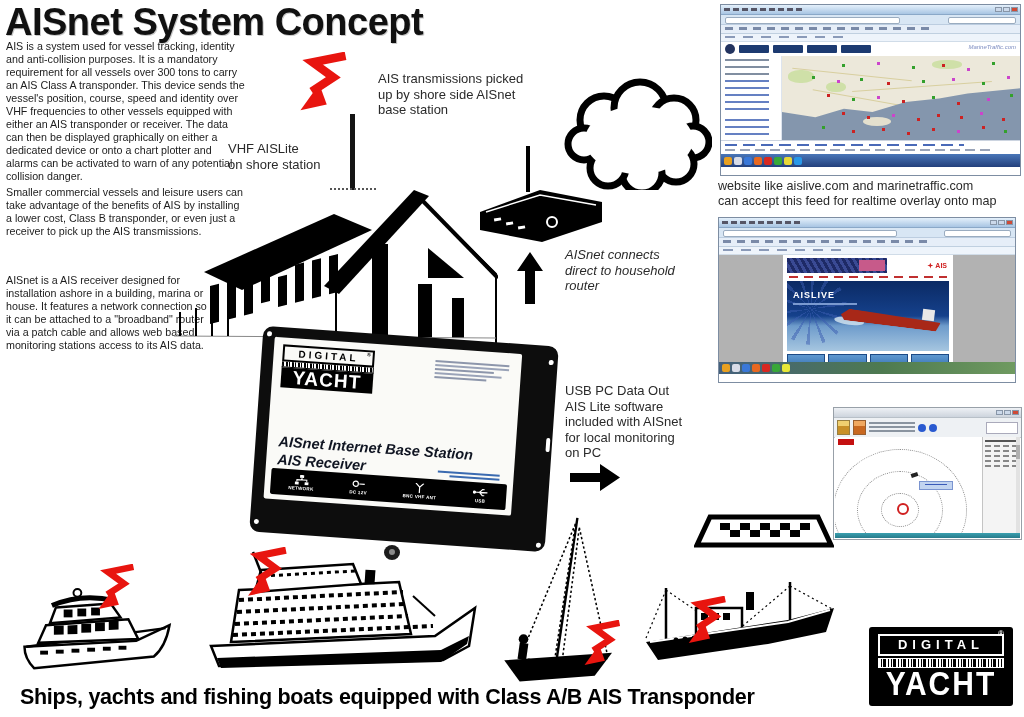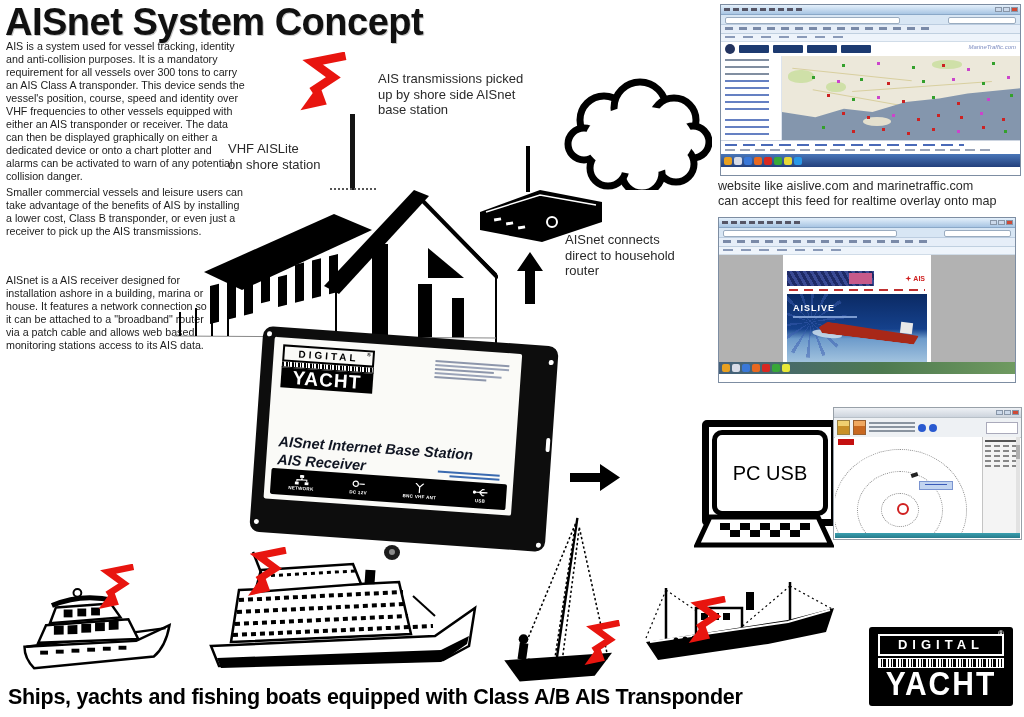--- a/index.html
+++ b/index.html
@@ -4,21 +4,21 @@
 <style>
   html,body{margin:0;padding:0;background:#888;}
   #canvas{position:relative;width:1024px;height:717px;background:#fff;overflow:hidden;
           font-family:"Liberation Sans",sans-serif;color:#111;margin:0 auto;}
   .abs{position:absolute;}
   .pre{white-space:pre-line;}
   
   .title{left:5px;top:1px;font-size:38px;font-weight:bold;letter-spacing:-0.5px;text-shadow:1px 1px 0 #c9c9c9;}
   .para{font-size:10.7px;line-height:1.22;color:#1c1c1c;}
   .callout{font-size:13px;line-height:1.2;color:#2a2a2a;}
-  .footer-caption{left:8px;top:685px;font-size:21.5px;font-weight:bold;letter-spacing:-0.3px;color:#000;}
+  .footer-caption{left:20px;top:685px;font-size:21.5px;font-weight:bold;letter-spacing:-0.3px;color:#000;}
   
   .mast{left:350px;top:114px;width:5px;height:76px;background:#141414;}
   .mast-base{left:330px;top:188px;width:46px;height:0;border-top:2px dotted #555;}
   
   .cloud{left:562px;top:78px;width:150px;height:112px;}
   .cloud-text{position:absolute;left:14px;right:14px;top:30px;text-align:center;font-size:11px;line-height:1.18;color:#111;}
   
   .device{left:256px;top:336px;width:296px;height:206px;background:#0d0d0d;border-radius:10px;transform:rotate(4deg);}
   .dev-label{position:absolute;left:12px;top:10px;width:248px;height:162px;background:#fafaf7;border-radius:2px;}
   .screw{position:absolute;width:5px;height:5px;border-radius:50%;background:#fff;}
@@ -87,21 +87,21 @@
       90px 84px #22aaaa,130px 86px #cc2222,170px 84px #cc44cc;}
   .b1-info{position:absolute;left:0;right:0;bottom:13px;height:13px;background:#fff;border-top:1px solid #ccd4e0;position:absolute;}
   .b1-info .tdash{position:absolute;left:4px;top:3px;width:80%;height:2px;background:repeating-linear-gradient(90deg,#4a6ab8 0 12px,transparent 12px 18px);}
   .b1-info .tdash2{position:absolute;left:4px;top:8px;width:90%;height:2px;background:repeating-linear-gradient(90deg,#9aa4b8 0 10px,transparent 10px 15px);}
   .taskbar{position:absolute;left:0;right:0;bottom:0;height:13px;display:flex;align-items:center;gap:2px;padding:0 3px;box-sizing:border-box;}
   .b1-task{background:linear-gradient(#4a76b8,#23407c);}
   .tb-ic{width:8px;height:8px;border-radius:2px;flex:0 0 auto;}
   
   .b2{left:718px;top:217px;width:298px;height:166px;}
   .b2-page{position:relative;height:119px;background:#b2b2b2;overflow:hidden;}
-  .b2-col{position:absolute;left:64px;top:0;bottom:12px;width:148px;background:#fff;padding:16px 4px;box-sizing:border-box;}
+  .b2-col{position:absolute;left:64px;top:0;bottom:12px;width:170px;background:#fff;padding:3px 4px;box-sizing:border-box;}
   .b2-banner{height:15px;display:flex;}
   .b2-banner-left{width:62%;background:repeating-linear-gradient(60deg,#1e2a66 0 3px,#3a4a94 3px 6px);position:relative;}
   .b2-banner-pink{position:absolute;right:2px;top:2px;bottom:2px;width:26%;background:#c75a8a;}
   .b2-banner-right{flex:1;display:flex;align-items:center;justify-content:flex-end;gap:2px;padding-right:2px;}
   .b2-ais{font-size:7px;font-weight:bold;color:#d02020;}
   .b2-star{width:6px;height:6px;background:#d02020;clip-path:polygon(50% 0,62% 38%,100% 50%,62% 62%,50% 100%,38% 62%,0 50%,38% 38%);}
   .b2-menu{height:2px;margin:3px 2px;background:repeating-linear-gradient(90deg,#c03030 0 9px,transparent 9px 15px);}
   .b2-hero{height:70px;position:relative;background:linear-gradient(180deg,#0b2a64 0%,#15418c 50%,#6d9bcb 64%,#a6c6e0 100%);overflow:hidden;}
   .b2-rays{position:absolute;left:-12px;top:-8px;width:72px;height:72px;border-radius:50%;opacity:.5;
            background:repeating-conic-gradient(#3a5cb0 0 6deg,transparent 6deg 26deg);}
@@ -160,23 +160,28 @@
   </svg>
 
   <div class="abs mast"></div>
   <div class="abs mast-base"></div>
 
   <div class="abs callout pre" style="left:378px;top:71px;width:210px;">AIS transmissions picked
 up by shore side AISnet
 base station</div>
   <div class="abs callout pre" style="left:228px;top:141px;width:130px;">VHF AISLite
 on shore station</div>
-  <div class="abs callout pre" style="left:565px;top:232px;width:150px;">AISnet connects
+  <div class="abs callout pre" style="left:565px;top:247px;width:150px;font-style:italic;">AISnet connects
 direct to household
 router</div>
+  <div class="abs callout pre" style="left:565px;top:383px;width:155px;">USB PC Data Out
+AIS Lite software
+included with AISnet
+for local monitoring
+on PC</div>
   <div class="abs callout pre" style="left:718px;top:179px;width:312px;font-size:12.6px;">website like aislive.com and marinetraffic.com
 can accept this feed for realtime overlay onto map</div>
 
   <div class="abs cloud">
     <svg width="150" height="112" viewBox="0 0 150 112">
       <g stroke="#000" stroke-width="7" fill="#fff">
         <circle cx="42" cy="42" r="24"></circle>
           <circle cx="78" cy="30" r="26"></circle>
           <circle cx="112" cy="42" r="22"></circle>
         <circle cx="131" cy="64" r="16"></circle>
@@ -301,25 +306,20 @@
     </div>
   </div>
   <div class="abs bnc">
       <i></i>
     </div>
 
   <svg class="abs" style="left:570px;top:464px;" width="50" height="27" viewBox="0 0 50 27">
     <polygon points="0,9 30,9 30,0 50,13.5 30,27 30,18 0,18" fill="#000"></polygon>
   </svg>
 
-  <div class="abs monitor">
-    <div class="screen">
-      <span>PC USB</span>
-    </div>
-  </div>
   <svg class="abs" style="left:694px;top:514px;" width="140" height="34" viewBox="0 0 140 34">
     <polygon points="16,3 124,3 137,31 3,31" fill="#fff" stroke="#000" stroke-width="5"></polygon>
     <g fill="#000">
       <rect x="26" y="9" width="10" height="7"></rect>
         <rect x="46" y="9" width="10" height="7"></rect>
         <rect x="66" y="9" width="10" height="7"></rect>
         <rect x="86" y="9" width="10" height="7"></rect>
         <rect x="106" y="9" width="10" height="7"></rect>
       <rect x="36" y="16" width="10" height="7"></rect>
         <rect x="56" y="16" width="10" height="7"></rect>

